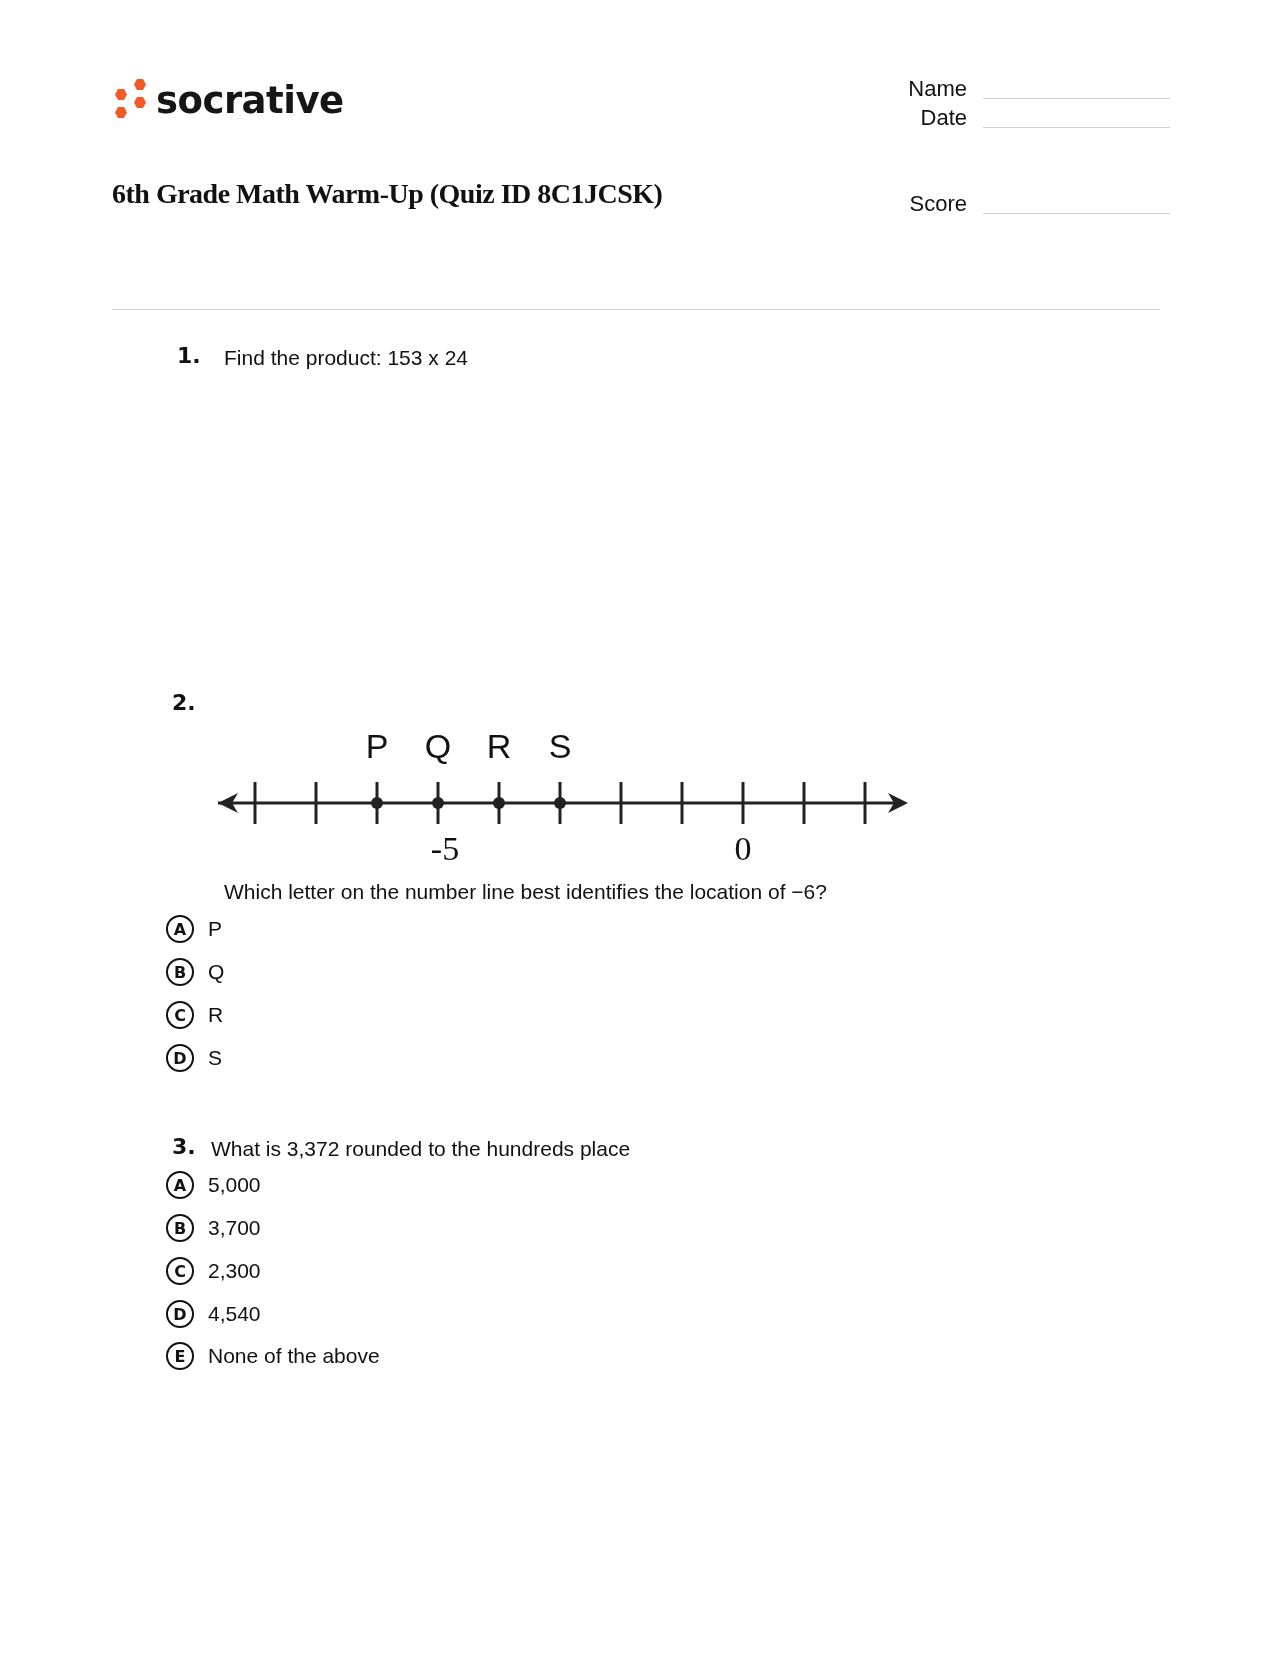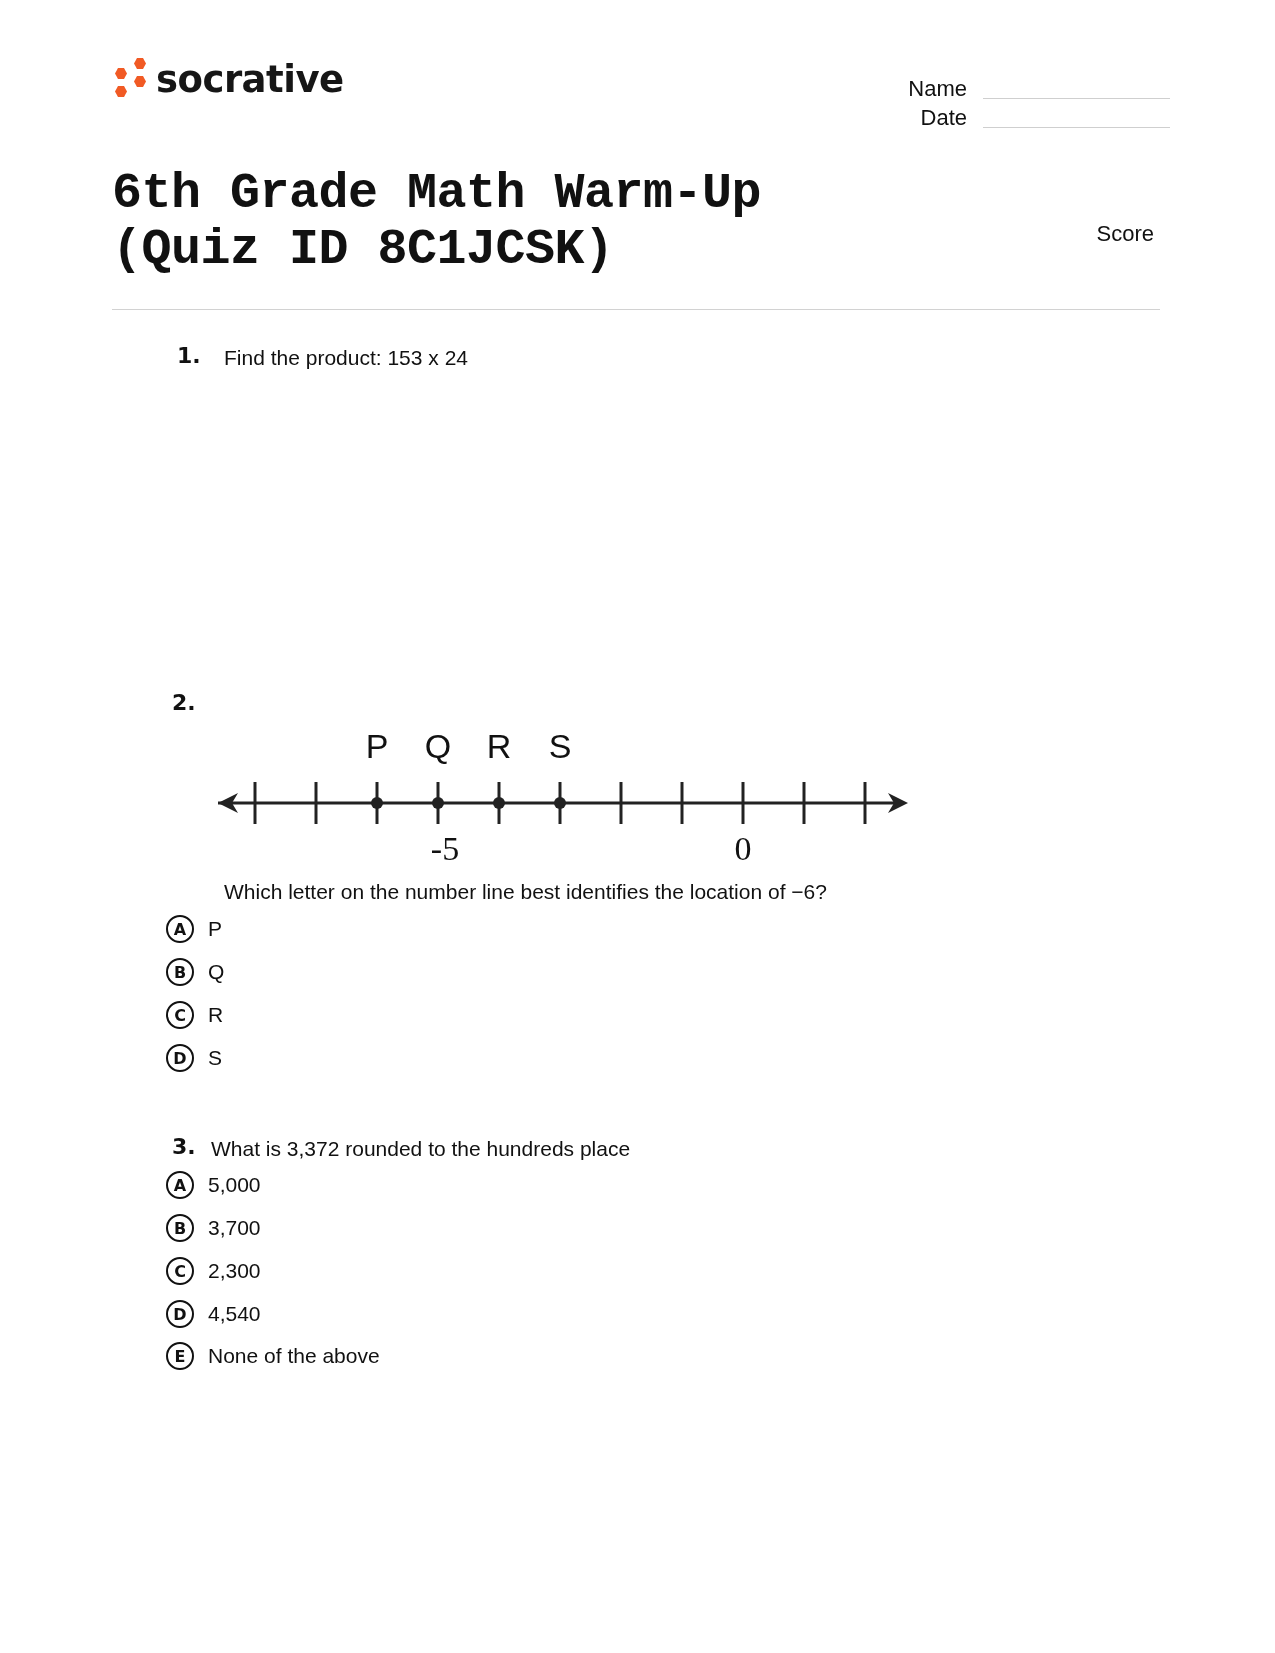--- a/index.html
+++ b/index.html
@@ -1,27 +1,27 @@
 <!DOCTYPE html>
 <html><head>
 <meta charset="utf-8">
 <style>
   html, body { margin:0; padding:0; background:#ffffff; }
   body { width:1275px; height:1653px; position:relative; overflow:hidden;
          font-family:"Liberation Sans", "DejaVu Sans", sans-serif; color:#111; }
-  .logo { position:absolute; left:110px; top:56px; display:flex; align-items:center; }
+  .logo { position:absolute; left:110px; top:77px; display:flex; align-items:center; }
   .logo svg { width:40px; height:50px; }
   .logo-text { font-family:"DejaVu Sans", sans-serif; font-size:37px; font-weight:bold;
                letter-spacing:-0.5px; color:#161616; margin-left:6px; margin-top:-4px; }
   .meta { position:absolute; left:880px; width:290px; }
   .meta-row { position:absolute; display:flex; align-items:flex-end; width:290px; }
   .meta-label { width:103px; text-align:right; font-size:22px; color:#111; padding-right:16px; box-sizing:border-box; }
   .meta-line { flex:1; border-bottom:1.5px solid #cfcfcf; height:1px; margin-bottom:3px; }
   .title { position:absolute; left:112px; top:166px; width:760px;
-           font-family:Liberation Mono, monospace; font-weight:bold; font-size:50px;
+           font-family:Liberation Serif, serif; font-weight:bold; font-size:28px;
            line-height:56px; color:#111; letter-spacing:-0.5px; }
   .divider { position:absolute; left:112px; top:309px; width:1048px; height:0;
              border-top:1.5px solid #d2d2d2; }
   .qnum { position:absolute; font-family:"DejaVu Sans", sans-serif; font-weight:bold;
           font-size:22px; color:#111; }
   .qtext { position:absolute; font-size:21px; color:#111; white-space:nowrap; }
   .opt { position:absolute; left:166px; display:flex; align-items:center; height:34px; }
   .bubble { width:28px; height:28px; border:2px solid #111; border-radius:50%;
             display:flex; align-items:center; justify-content:center;
             font-family:"DejaVu Sans", sans-serif; font-weight:bold; font-size:16px;
@@ -44,21 +44,21 @@
 
 <div class="meta">
   <div class="meta-row" style="top:76px;">
     <span class="meta-label">Name</span>
     <span class="meta-line"></span>
   </div>
   <div class="meta-row" style="top:105px;">
     <span class="meta-label">Date</span>
     <span class="meta-line"></span>
   </div>
-  <div class="meta-row" style="top:221px;flex-direction:column;">
+  <div class="meta-row" style="top:191px;">
     <span class="meta-label">Score</span>
     <span class="meta-line"></span>
   </div>
 </div>
 
 <div class="title">6th Grade Math Warm-Up (Quiz ID 8C1JCSK)</div>
 
 <div class="divider"></div>
 
 <div class="qnum" style="left:177px; top:343px;">1.</div>

